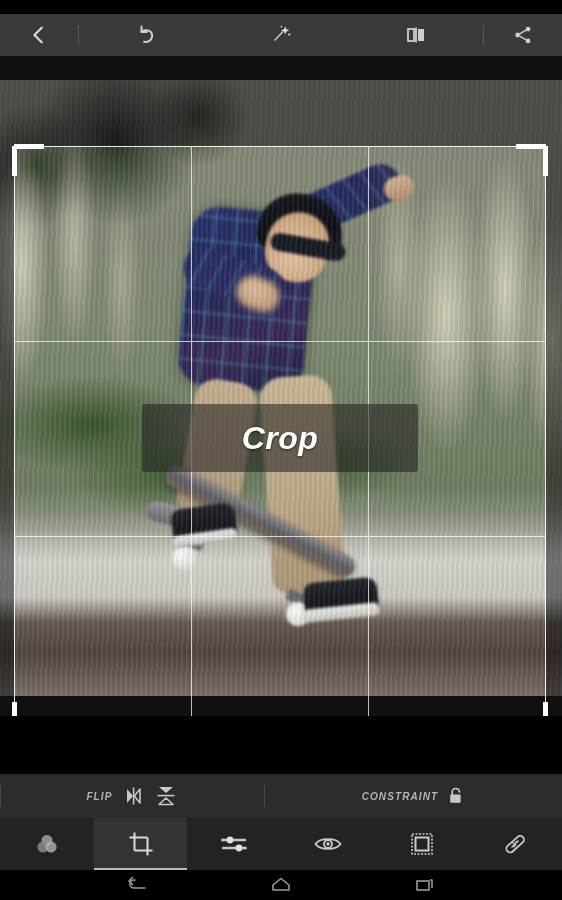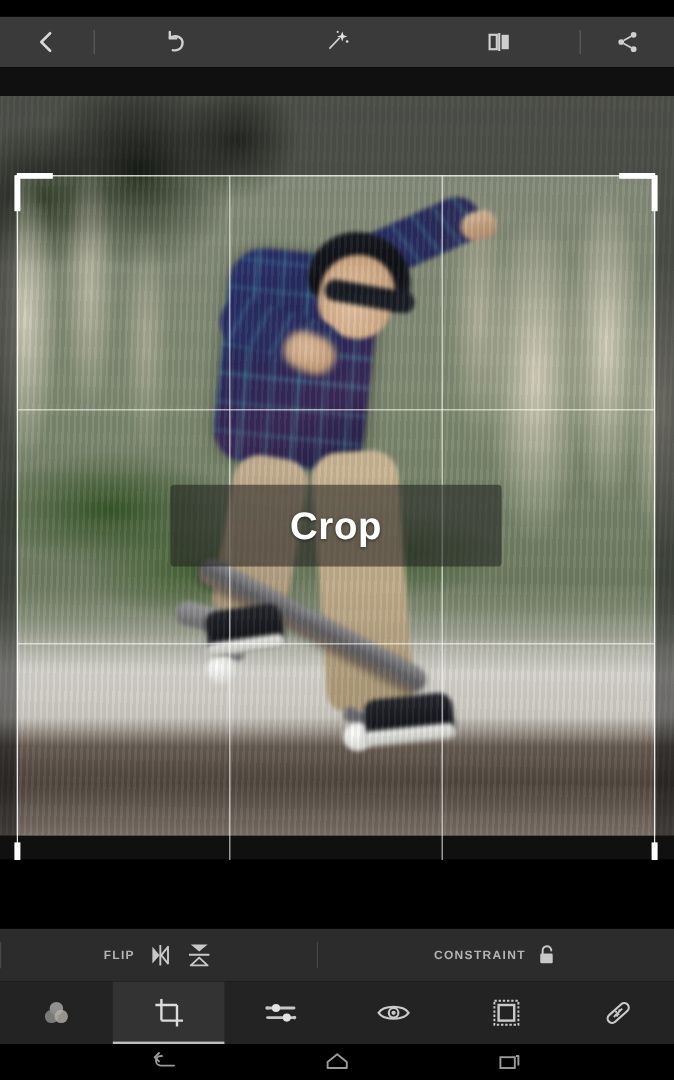--- a/index.html
+++ b/index.html
@@ -2,21 +2,21 @@
 <html><head>
 <meta charset="utf-8">
 <style>
   * { margin:0; padding:0; box-sizing:border-box; }
   html,body {
     width:562px; height:900px;
     background:#000;
     font-family:"Liberation Sans", sans-serif;
     overflow:hidden;
   }
-  #app { position:relative; width:562px; height:900px; background:#000; }
+  #app { position:relative; width:562px; height:900px; background:#000;font-style:italic; }
 
   
   .status-strip { position:absolute; top:0; left:0; width:562px; height:14px; background:#000; }
 
   
   .topbar {
     position:absolute; top:14px; left:0; width:562px; height:42px;
     background:#3a3a3a;
     display:flex; align-items:center;
   }

